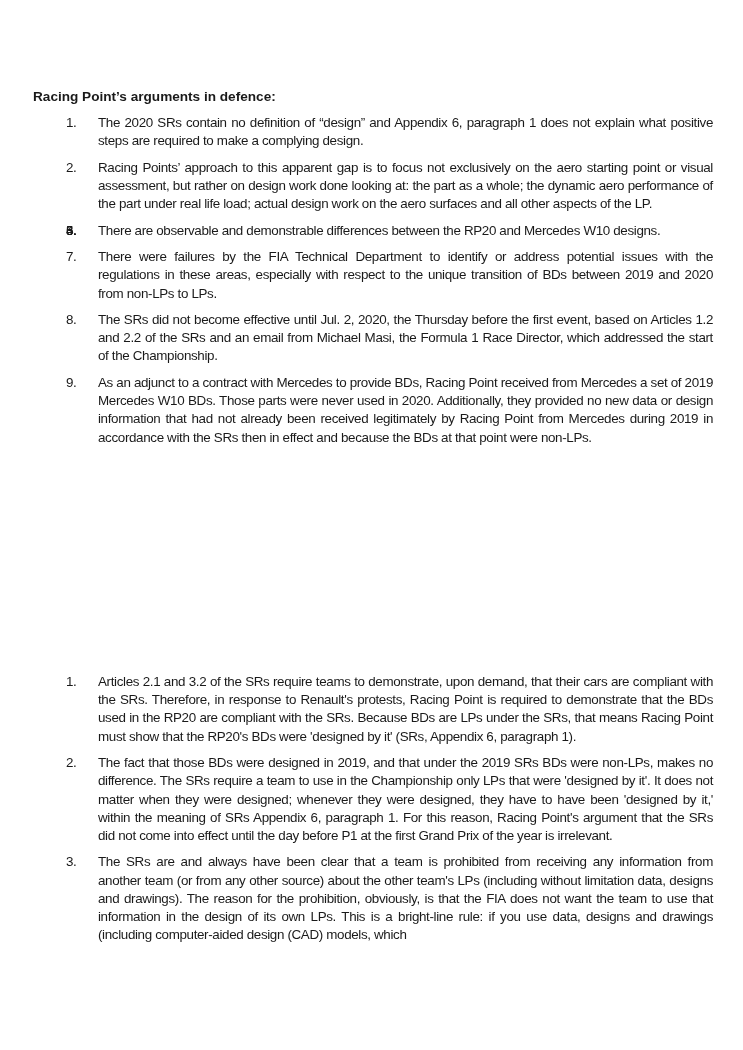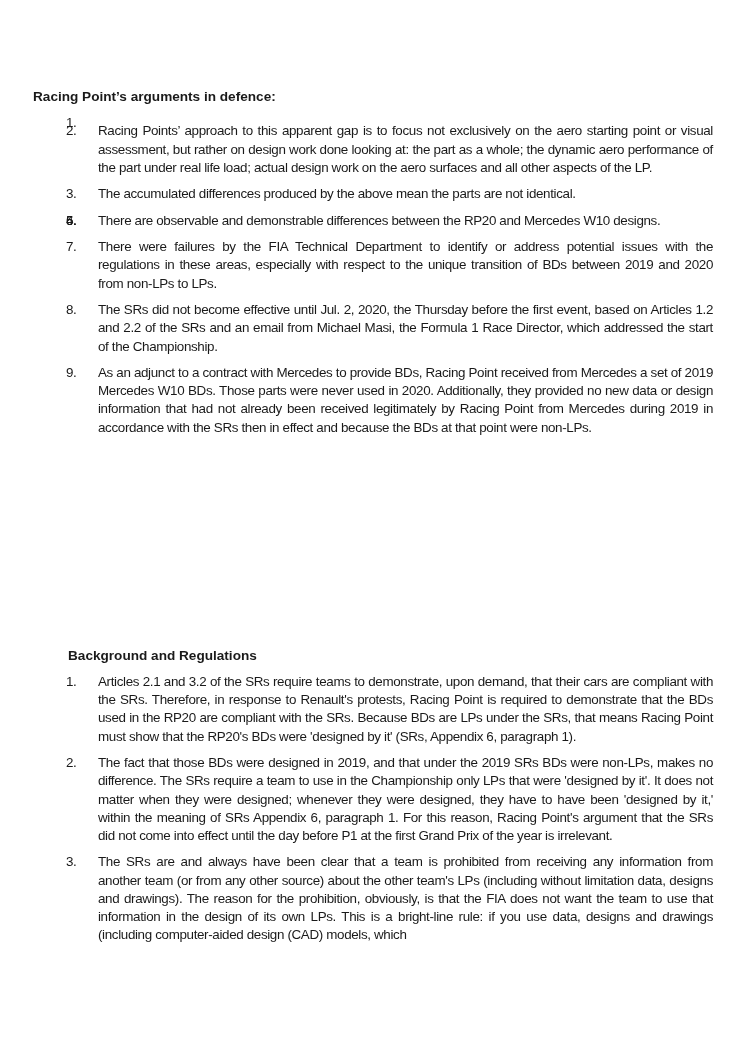--- a/index.html
+++ b/index.html
@@ -37,32 +37,31 @@
     }
   </style>
 </head>
 <body>
 
 <div class="page">
 
   <div class="heading" style="top:88px;">Racing Point’s arguments in defence:</div>
 
   <ol class="list" style="top:114px;">
-    <li><span class="num">1.</span></li>
+    <li><span class="num">1.</span><span>The 2020 SRs contain no definition of “design” and Appendix 6, paragraph 1 does not explain what positive steps are required to make a complying design.</span></li>
     <li><span class="num">2.</span><span>Racing Points’ approach to this apparent gap is to focus not exclusively on the aero starting point or visual assessment, but rather on design work done looking at: the part as a whole; the dynamic aero performance of the part under real life load; actual design work on the aero surfaces and all other aspects of the LP.</span></li>
-    <li><span class="num">3.</span><span>The accumulated differences produced by the above mean the parts are not identical.</span></li>
+    <li><span class="num">3.</span></li>
     <li><span class="num">4.</span></li>
     <li><span class="num">5.</span></li>
     <li><span class="num">6.</span><span>There are observable and demonstrable differences between the RP20 and Mercedes W10 designs.</span></li>
     <li><span class="num">7.</span><span>There were failures by the FIA Technical Department to identify or address potential issues with the regulations in these areas, especially with respect to the unique transition of BDs between 2019 and 2020 from non-LPs to LPs.</span></li>
     <li><span class="num">8.</span><span>The SRs did not become effective until Jul. 2, 2020, the Thursday before the first event, based on Articles 1.2 and 2.2 of the SRs and an email from Michael Masi, the Formula 1 Race Director, which addressed the start of the Championship.</span></li>
     <li><span class="num">9.</span><span>As an adjunct to a contract with Mercedes to provide BDs, Racing Point received from Mercedes a set of 2019 Mercedes W10 BDs.  Those parts were never used in 2020.  Additionally, they provided no new data or design information that had not already been received legitimately by Racing Point from Mercedes during 2019 in accordance with the SRs then in effect and because the BDs at that point were non-LPs.</span></li>
   </ol>
 
-  <div class="subheading" style="top:647px;">Background and Regulations</div>
 
   <ol class="list" style="top:673px;">
     <li><span class="num">1.</span><span>Articles 2.1 and 3.2 of the SRs require teams to demonstrate, upon demand, that their cars are compliant with the SRs. Therefore, in response to Renault's protests, Racing Point is required to demonstrate that the BDs used in the RP20 are compliant with the SRs. Because BDs are LPs under the SRs, that means Racing Point must show that the RP20's BDs were 'designed by it' (SRs, Appendix 6, paragraph 1).</span></li>
     <li><span class="num">2.</span><span>The fact that those BDs were designed in 2019, and that under the 2019 SRs BDs were non-LPs, makes no difference. The SRs require a team to use in the Championship only LPs that were 'designed by it'. It does not matter when they were designed; whenever they were designed, they have to have been 'designed by it,' within the meaning of SRs Appendix 6, paragraph 1.  For this reason, Racing Point's argument that the SRs did not come into effect until the day before P1 at the first Grand Prix of the year is irrelevant.</span></li>
     <li><span class="num">3.</span><span>The SRs are and always have been clear that a team is prohibited from receiving any information from another team (or from any other source) about the other team's LPs (including without limitation data, designs and drawings). The reason for the prohibition, obviously, is that the FIA does not want the team to use that information in the design of its own LPs. This is a bright-line rule: if you use data, designs and drawings (including computer-aided design (CAD) models, which</span></li>
   </ol>
 
 </div>
 
 </body></html>

